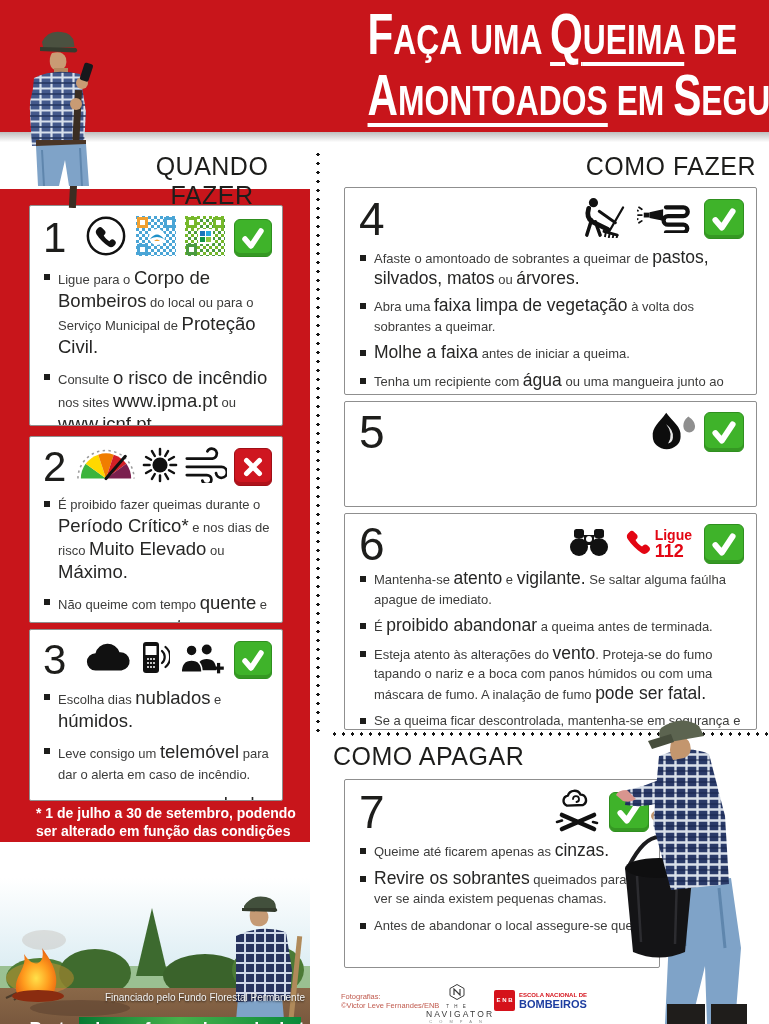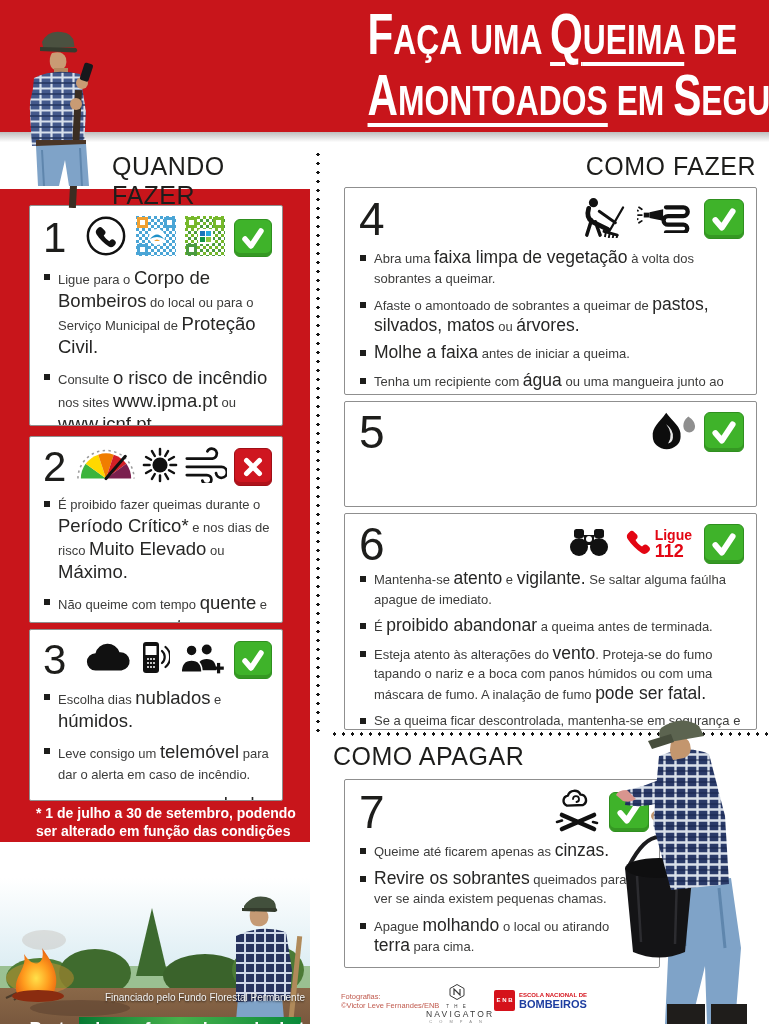--- a/index.html
+++ b/index.html
@@ -107,21 +107,21 @@
       <path d="M34,56 q-9,16 -5,34 l11,2 4,-30 z" fill="url(#pl1)"></path>
       <rect x="70" y="62" width="7" height="118" fill="#3a2d22" transform="rotate(3 73 120)"></rect>
       <circle cx="74" cy="76" r="6" fill="#c99b74"></circle>
       <rect x="34" y="112" width="50" height="7" fill="#4a3526"></rect>
       <path d="M34,118 l50,-2 3,42 -20,0 -4,-26 -6,26 -21,0 z" fill="#7fa3c8"></path>
       <path d="M40,122 l2,36 M78,120 l2,38" stroke="#5f86ad" stroke-width="2" fill="none"></path>
     </svg>
   </div>
 
   <div class="left-col">
-    <div class="col-heading" style="left:112px;top:152px;width:200px;text-align:left">QUANDO FAZER</div>
+    <div class="col-heading" style="left:112px;top:152px;width:200px;text-align:center">QUANDO FAZER</div>
     <div class="red-panel"></div>
 
     <div class="box" style="left:29px;top:205px;width:254px;height:221px;padding:9px 10px 6px 13px">
       <div class="box-head">
         <div class="num">1</div>
         <div class="icons">
           <span>
             <svg width="42" height="42" viewBox="0 0 44 44">
               <circle cx="22" cy="22" r="19" fill="#fff" stroke="#111" stroke-width="2.6"></circle>
               <path d="M30.8,26.4c-1.3-1.3-3-1.3-4.3,0l-1,1c-2.4-1.4-4.5-3.5-5.9-5.9l1-1c1.3-1.3,1.3-3,0-4.3l-2.6-2.6 c-1.3-1.3-3-1.3-4.3,0l-1.1,1.1c-1.5,1.5-1.7,3.7-0.6,5.4c3.2,4.9,8,9.7,12.9,12.9c1.7,1.1,3.9,0.9,5.4-0.6l1.1-1.1 c1.3-1.3,1.3-3,0-4.3z" fill="#111"></path>
@@ -382,22 +382,22 @@
             </svg>
           </span>
           <span class="btn check-btn" style="width:40px;height:40px">
             <svg width="28" height="28" viewBox="0 0 26 26">
                 <path d="M5,14 l6,7 L21,6" stroke="#fff" stroke-width="5.5" fill="none" stroke-linecap="round" stroke-linejoin="round"></path>
               </svg>
           </span>
         </div>
       </div>
       <ul class="bullets">
+        <li class="bullet"><span class="seg">Afaste o amontoado de sobrantes a queimar de </span><span class="seg em">pastos, silvados, matos</span><span class="seg"> ou </span><span class="seg em">árvores.</span></li>
         <li class="bullet"><span class="seg">Abra uma </span><span class="seg em">faixa limpa de vegetação</span><span class="seg"> à volta dos sobrantes a queimar.</span></li>
-        <li class="bullet"><span class="seg">Afaste o amontoado de sobrantes a queimar de </span><span class="seg em">pastos, silvados, matos</span><span class="seg"> ou </span><span class="seg em">árvores.</span></li>
         <li class="bullet"><span class="seg em">Molhe a faixa</span><span class="seg"> antes de iniciar a queima.</span></li>
         <li class="bullet"><span class="seg">Tenha um recipiente com </span><span class="seg em">água</span><span class="seg"> ou uma mangueira junto ao local.</span></li>
       </ul>
     </div>
 
     <div class="box" style="left:344px;top:401px;width:413px;height:106px;padding:7px 12px 4px 14px">
       <div class="box-head" style="margin-bottom:-6px">
         <div class="num" style="font-size:46px">5</div>
         <div class="icons">
           <span>
@@ -476,21 +476,20 @@
           <span class="btn check-btn" style="width:40px;height:40px">
             <svg width="28" height="28" viewBox="0 0 26 26">
                 <path d="M5,14 l6,7 L21,6" stroke="#fff" stroke-width="5.5" fill="none" stroke-linecap="round" stroke-linejoin="round"></path>
               </svg>
           </span>
         </div>
       </div>
       <ul class="bullets" style="width:282px">
         <li class="bullet"><span class="seg">Queime até ficarem apenas as </span><span class="seg em">cinzas.</span></li>
         <li class="bullet"><span class="seg em">Revire os sobrantes</span><span class="seg"> queimados para ver se ainda existem pequenas chamas.</span></li>
-        <li class="bullet"><span class="seg">Apague </span><span class="seg em">molhando</span><span class="seg"> o local ou atirando </span><span class="seg em">terra</span><span class="seg"> para cima.</span></li>
         <li class="bullet"><span class="seg">Antes de abandonar o local assegure-se que </span></li>
       </ul>
     </div>
   </div>
 
   <div class="photo" style="right:0;top:716px;width:154px;height:308px;z-index:6">
     <svg width="154" height="308" viewBox="0 0 154 308">
       <defs>
         <pattern id="pl3" width="11" height="11" patternUnits="userSpaceOnUse">
           <rect width="11" height="11" fill="#2a3a68"></rect>

